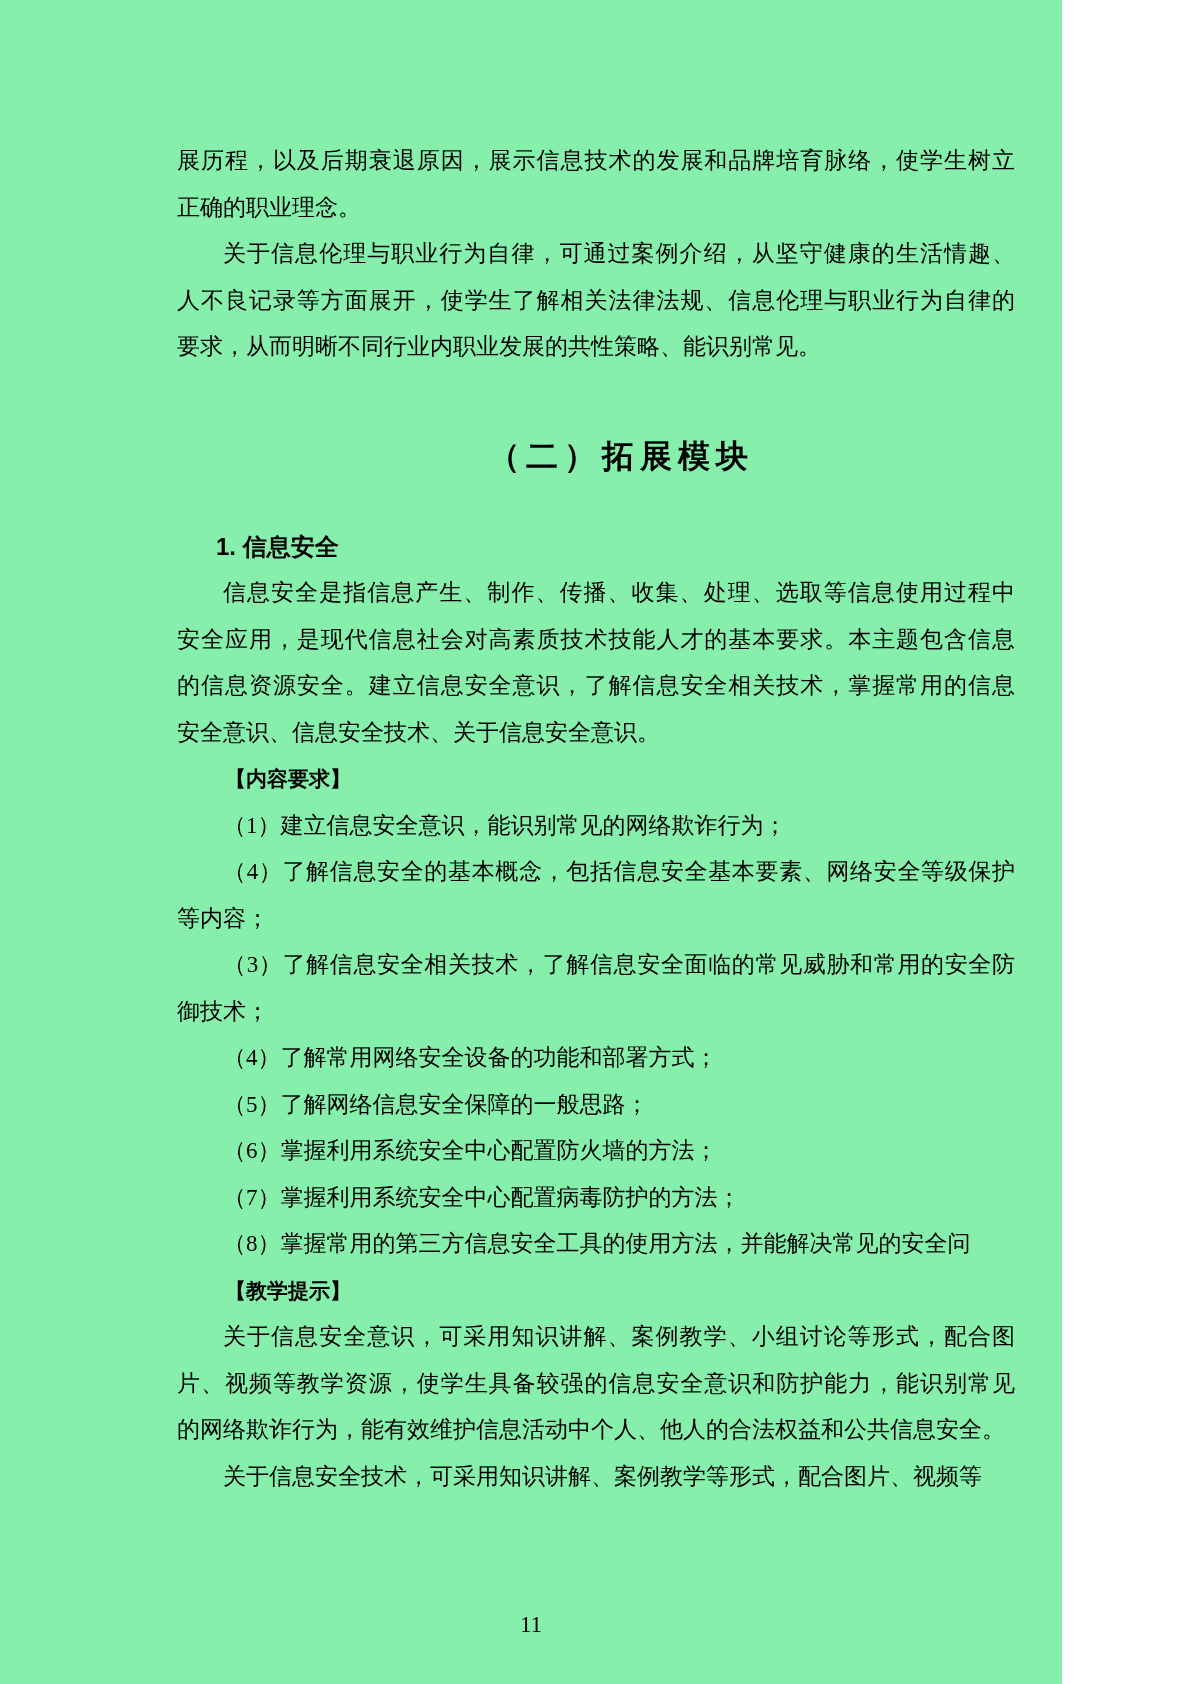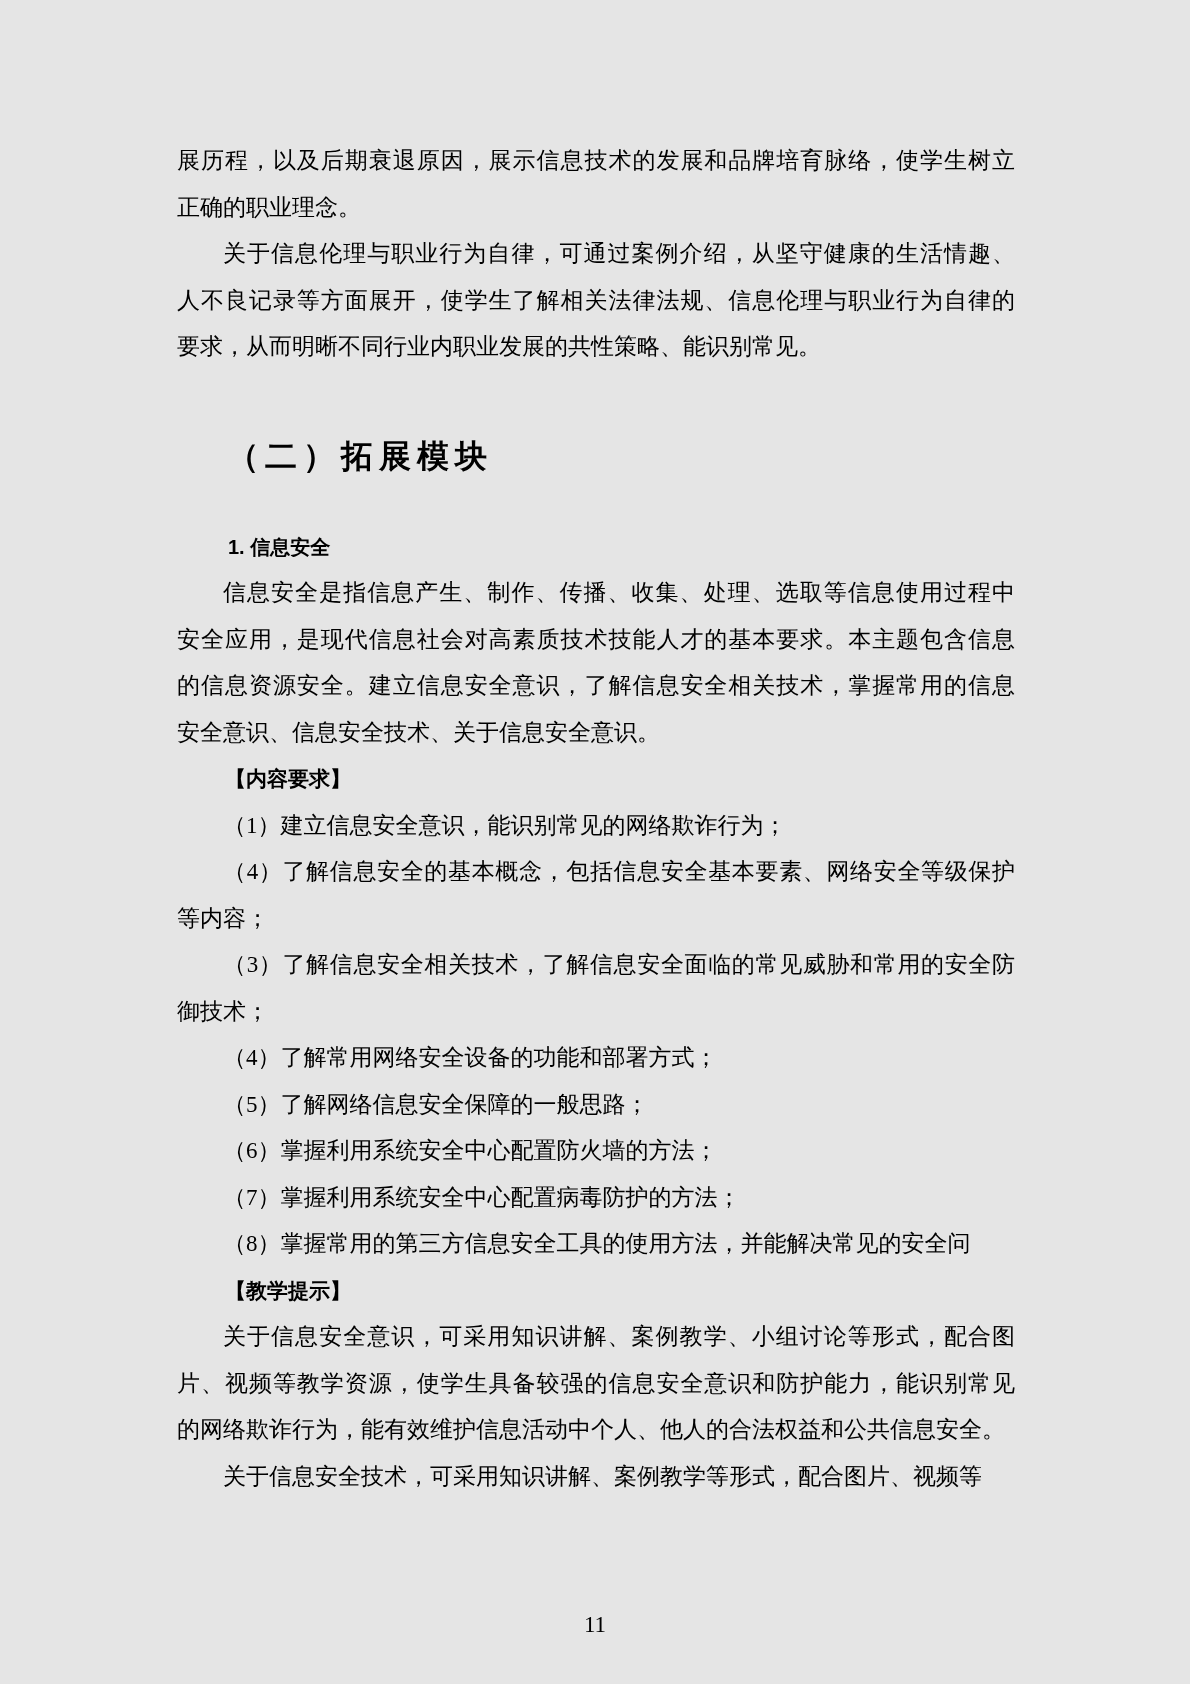--- a/index.html
+++ b/index.html
@@ -2,23 +2,23 @@
 <html lang="zh"><head>
 <meta charset="utf-8">
 <style>
   html, body {
     margin: 0;
     padding: 0;
     background: #ffffff;
   }
   .page {
     position: relative;
-    width: 1190px;
+    width: 1062px;
     height: 1684px;
-    background: #e5e5e5;
+    background: #86efac;
     color: #000000;
     overflow: hidden;
     font-family: "Liberation Serif", "DejaVu Serif", serif;
   }
   .content {
     position: absolute;
     left: 177px;
     top: 138px;
     width: 838px;
   }
@@ -39,26 +39,27 @@
     text-indent: 46px;
   }
   .h2 {
     margin: 58px 0 41px 50px;
     height: 54px;
     line-height: 54px;
     font-size: 32px;
     font-weight: bold;
     font-family: "Liberation Serif", "DejaVu Serif", serif;
     letter-spacing: 6px;
+    text-align: center;
   }
   .h3 {
-    margin-left: 51px;
+    margin-left: 39px;
     height: 46.5px;
     line-height: 46.5px;
-    font-size: 20px;
+    font-size: 24px;
     font-weight: bold;
     font-family: "Liberation Sans", "DejaVu Sans", sans-serif;
   }
   .bracket {
     margin-left: 48px;
     height: 46.5px;
     line-height: 46.5px;
     font-size: 21px;
     font-weight: bold;
     font-family: "Liberation Sans", "DejaVu Sans", sans-serif;

